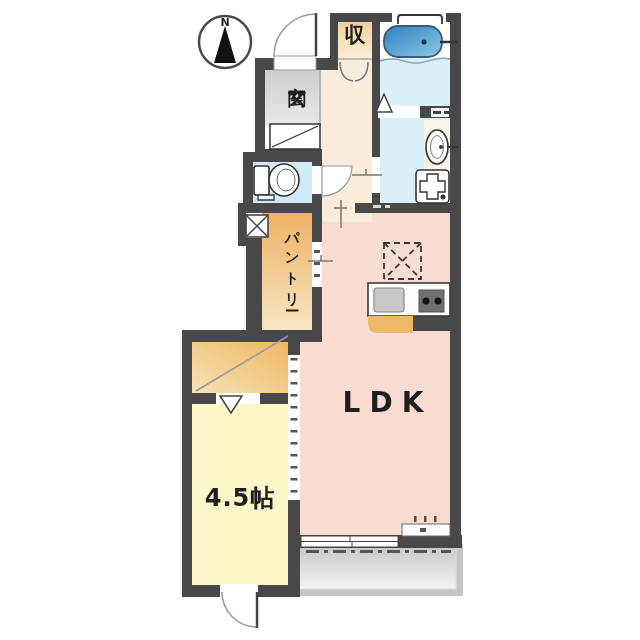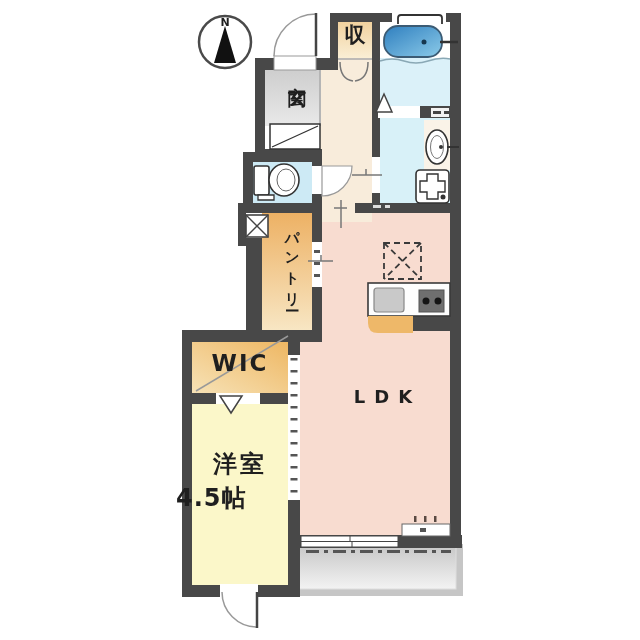--- a/index.html
+++ b/index.html
@@ -11,22 +11,22 @@
   #plan{position:absolute;left:0;top:0;}
   .wall{fill:var(--wall);}
   .lbl{position:absolute;color:#1f1f1f;line-height:1.05;white-space:nowrap;}
   .vert{writing-mode:vertical-rl;text-orientation:upright;}
   .n-label{left:217px;top:17px;width:16px;font-size:11px;font-weight:bold;text-align:center;}
   .storage-label{left:336px;top:24px;width:38px;font-size:21px;font-weight:600;text-align:center;}
   .entrance-label{left:287px;top:73px;font-size:18px;letter-spacing:3px;font-weight:600;}
   .pantry-label{left:284px;top:221px;font-size:14.5px;letter-spacing:4px;font-weight:600;}
   .wic-label{left:192px;top:351px;width:96px;font-size:23px;letter-spacing:2px;font-weight:600;text-align:center;}
   .western-label{left:180px;top:452px;width:120px;font-size:24px;letter-spacing:3px;font-weight:600;text-align:center;}
-  .western-size{left:176px;top:486px;width:128px;font-size:24px;letter-spacing:1px;font-weight:600;text-align:left;}
-  .ldk-label{left:303px;top:388px;width:160px;font-size:18px;letter-spacing:9px;text-indent:9px;font-weight:600;text-align:center;}
+  .western-size{left:176px;top:486px;width:128px;font-size:24px;letter-spacing:1px;font-weight:600;text-align:center;}
+  .ldk-label{left:303px;top:388px;width:160px;font-size:28px;letter-spacing:9px;text-indent:9px;font-weight:600;text-align:center;}
   .ldk-size{left:297px;top:423px;width:172px;font-size:25px;letter-spacing:2px;font-weight:600;text-align:center;}
 </style>
 </head>
 <body>
 
 <div id="stage">
 
 <svg id="plan" width="640" height="640" viewBox="0 0 640 640">
   <defs>
     <linearGradient id="gradStorage" x1="0" y1="0" x2="0" y2="1">
@@ -267,18 +267,16 @@
   <g>
     <circle cx="225" cy="42" r="26" fill="#ffffff" stroke="#4a4a4a" stroke-width="2.5"></circle>
     <polygon points="225,26 214,63 236,63" fill="#111111"></polygon>
   </g>
 </svg>
 
 <div class="lbl n-label">N</div>
 <div class="lbl storage-label">収</div>
 <div class="lbl vert entrance-label">玄関</div>
 <div class="lbl vert pantry-label">パントリー</div>
-<div class="lbl wic-label">WIC</div>
-<div class="lbl western-label">洋室</div>
 <div class="lbl western-size">4.5帖</div>
 <div class="lbl ldk-label">LDK</div>
 
 </div>
 
 </body></html>

